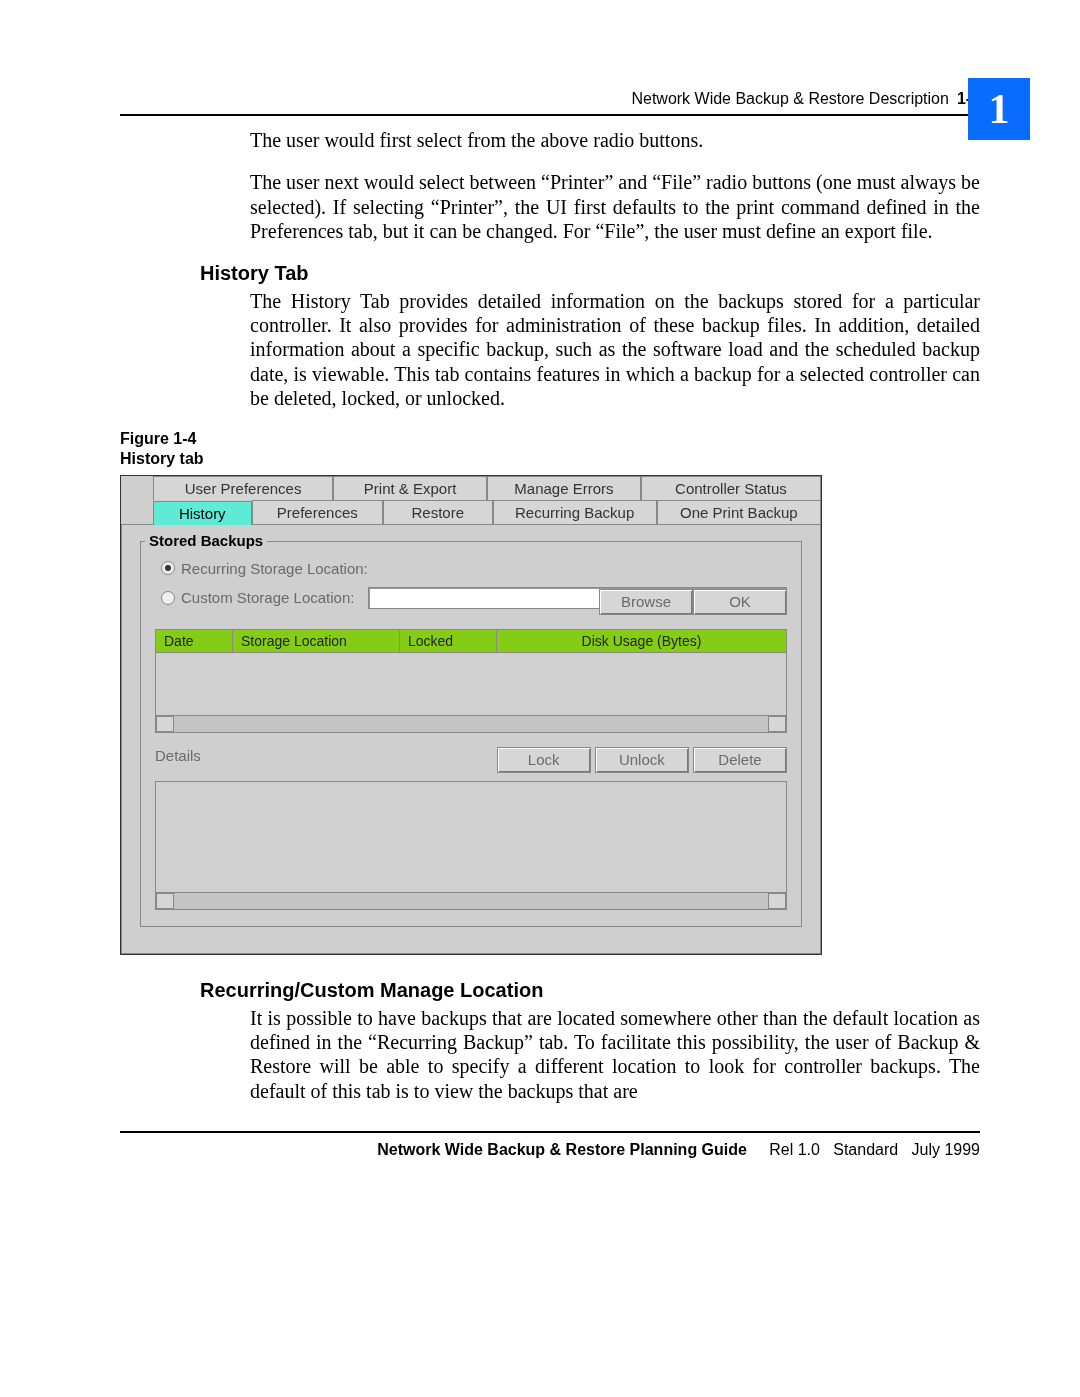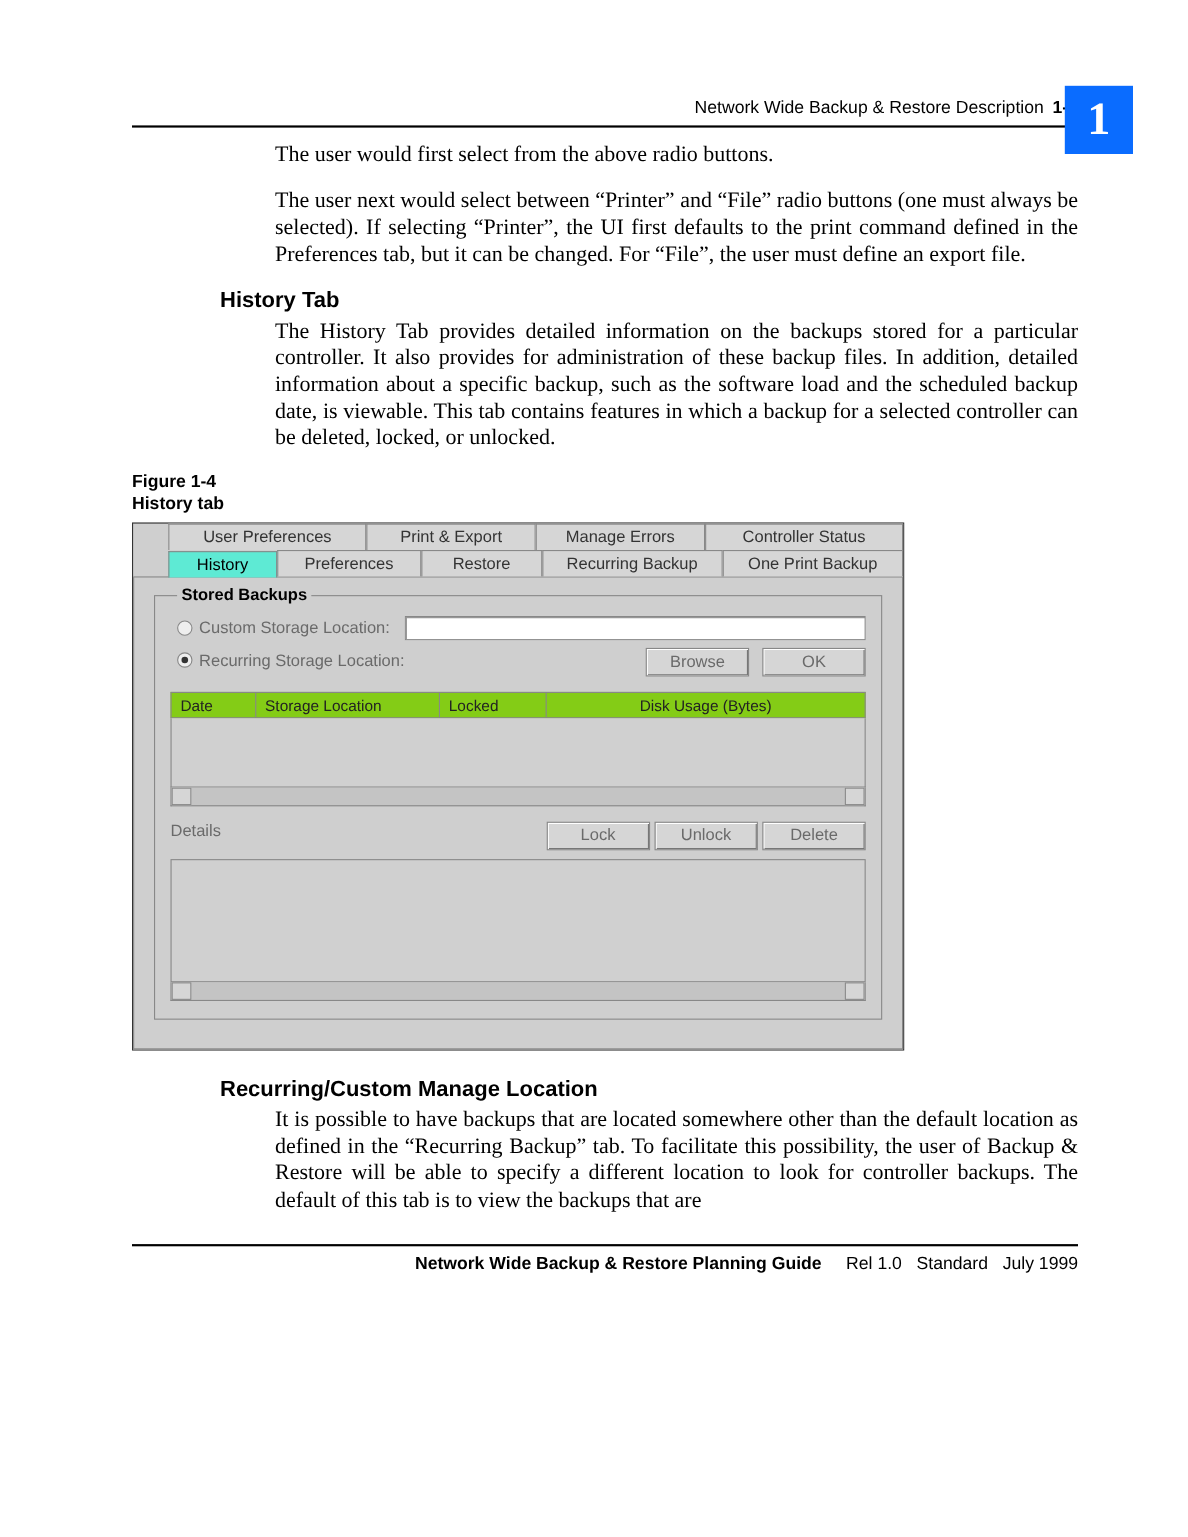--- a/index.html
+++ b/index.html
@@ -99,21 +99,21 @@
     background: #cfcfcf;
   }
   .fieldset {
     border: 1px solid #888;
     padding: 14px 14px 16px 14px;
     position: relative;
     margin-bottom: 8px;
   }
   .fieldset-legend {
     position: absolute;
-    top: -10px; left: 20px;
+    top: -10px; left: 4px;
     background: #cfcfcf;
     padding: 0 4px;
     font-weight: 700;
     color: #000;
   }
   .radio-row { display: flex; align-items: center; margin: 4px 0 10px 6px; gap: 6px; color: #6a6a6a; }
   .radio-dot {
     width: 12px; height: 12px; border-radius: 50%;
     border: 1px solid #888; background: #eee; display: inline-flex;
     align-items: center; justify-content: center;
@@ -131,21 +131,21 @@
     display: inline-flex; align-items: center; justify-content: center;
     min-width: 72px; height: 24px;
     border: 1px solid #888;
     background: #d6d6d6;
     box-shadow: 1px 1px 0 #fff inset, -1px -1px 0 #777 inset;
     color: #6a6a6a;
     padding: 0 10px;
     font-family: inherit; font-size: 15px;
   }
   .btn + .btn { margin-left: 0; padding-left: 10px; }
-  .row-right { display: flex; align-items: flex-end; justify-content: flex-end; margin-top: -30px; gap: 12px; }
+  .row-right { display: flex; align-items: flex-end; justify-content: flex-end; margin-top: -30px; }
   .table-head {
     display: flex;
     margin-top: 14px;
     background: #84cc16;
     border: 1px solid #888;
   }
   .th {
     padding: 3px 8px;
     border-right: 1px solid #888;
     color: #222;
@@ -232,29 +232,29 @@
         <div class="tab" style="flex:0.8">Restore</div>
         <div class="tab" style="flex:1.3">Recurring Backup</div>
         <div class="tab" style="flex:1.3">One Print Backup</div>
       </div>
     </div>
 
     <div class="panel">
       <div class="fieldset">
         <div class="fieldset-legend">Stored Backups</div>
 
+        <div class="radio-row">
+          <span class="radio-dot sel"></span>
+          <span>Recurring Storage Location:</span>
+        </div>
+
         <div class="radio-row" style="align-items:center">
           <span class="radio-dot"></span>
           <span>Custom Storage Location:</span>
           <span class="inline-input"></span>
-        </div>
-
-        <div class="radio-row">
-          <span class="radio-dot sel"></span>
-          <span>Recurring Storage Location:</span>
         </div>
         <div class="row-right">
           <span class="btn">Browse</span>
           <span class="btn">OK</span>
         </div>
 
         <div class="table-head">
           <div class="th" style="width:60px">Date</div>
           <div class="th" style="width:150px">Storage Location</div>
           <div class="th" style="width:80px">Locked</div>

